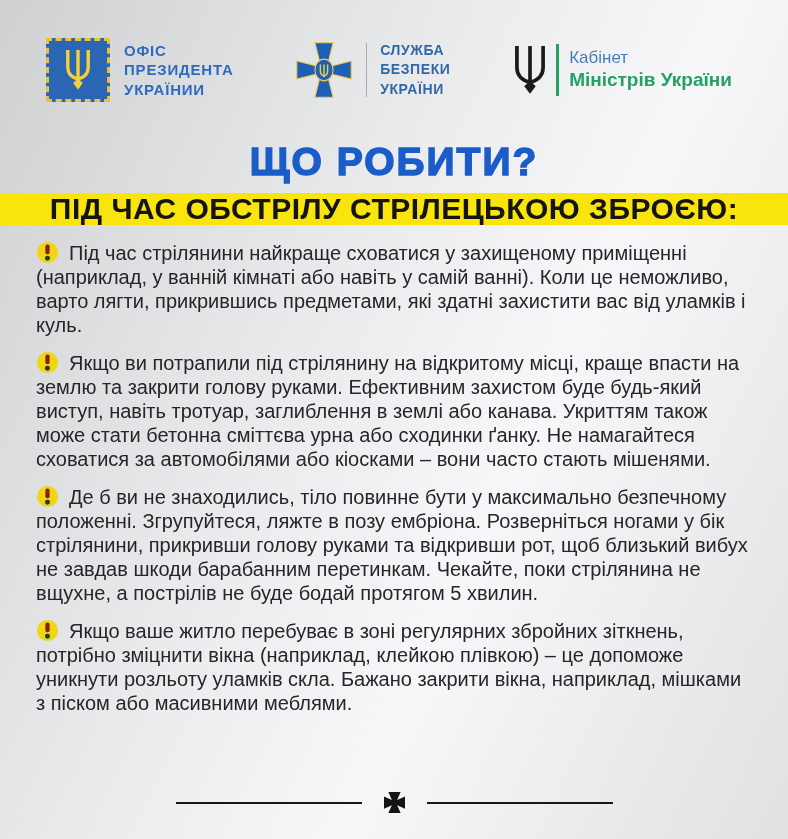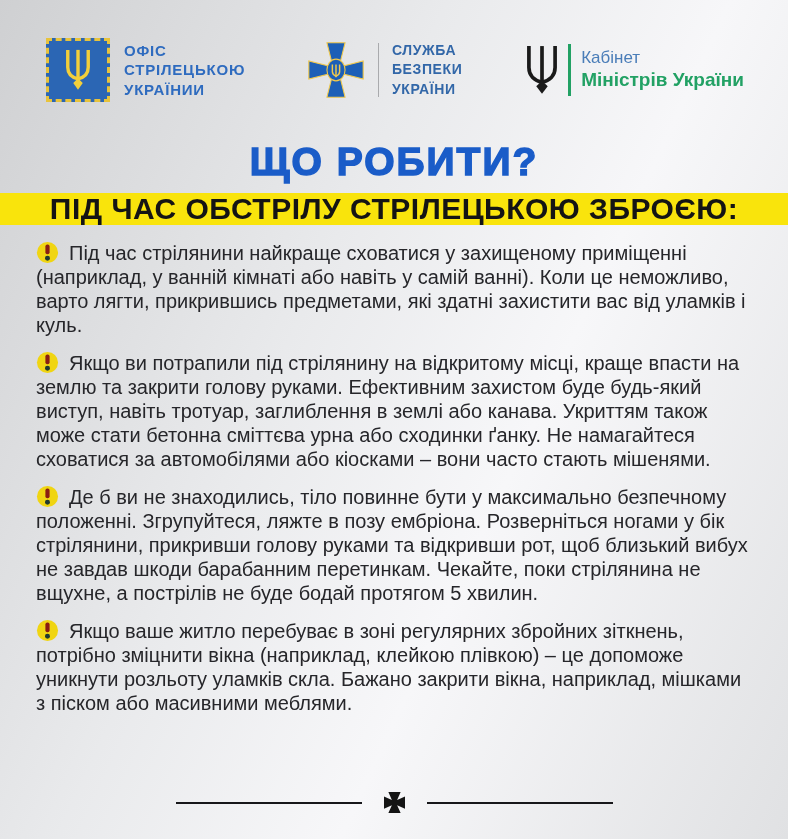--- a/index.html
+++ b/index.html
@@ -14,21 +14,21 @@
     background: linear-gradient(115deg, #cfd0d2 0%, #e9eaec 38%, #f7f7f9 62%, #e0e1e3 100%);
     color: var(--body-text, #26262a);
   }
   .poster { width: 788px; height: 839px; position: relative; }
 
   
   .header {
     display: flex;
     justify-content: space-between;
     align-items: center;
-    padding: 38px 44px 0 46px;
+    padding: 38px 56px 0 46px;
   }
   .logo-group { display: flex; align-items: center; }
 
   .op-emblem {
     width: 58px; height: 58px;
     background: var(--emblem-blue, #2b66b4);
     border: 3px dashed var(--emblem-gold, #e7c33c);
     display: flex; align-items: center; justify-content: center;
     box-sizing: content-box;
   }
@@ -118,21 +118,21 @@
           <g style="stroke:#f3cf3a; stroke-width:5; fill:none; stroke-linecap:square">
             <path d="M7 4 v23 c0 10 6 15 15 17"></path>
             <path d="M37 4 v23 c0 10 -6 15 -15 17"></path>
             <path d="M22 4 v41"></path>
           </g>
           <path d="M22 43 l7 7 -7 10 -7 -10 z" style="fill:#f3cf3a"></path>
         </svg>
       </div>
       <div class="op-text">
         <div>ОФІС</div>
-        <div>СТРІЛЕЦЬКОЮ</div>
+        <div>ПРЕЗИДЕНТА</div>
         <div>УКРАЇНИИ</div>
       </div>
     </div>
 
     <div class="logo-group">
       <svg width="58" height="58" viewBox="0 0 64 64">
         <g style="fill:#1c5fb7; stroke:#f2c94c; stroke-width:1.2">
           <polygon points="22,2 42,2 36,26 28,26"></polygon>
           <polygon points="22,62 42,62 36,38 28,38"></polygon>
           <polygon points="2,22 2,42 26,36 26,28"></polygon>

